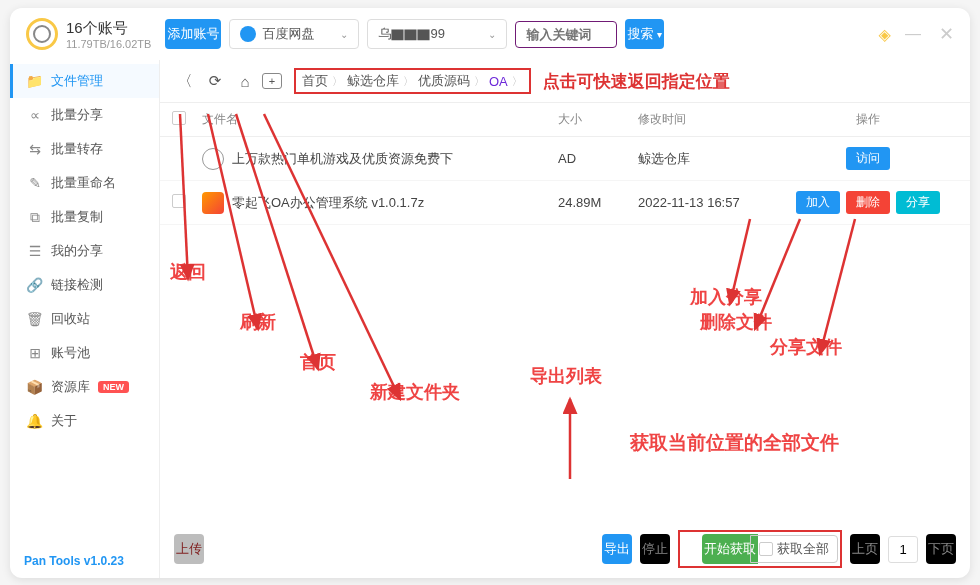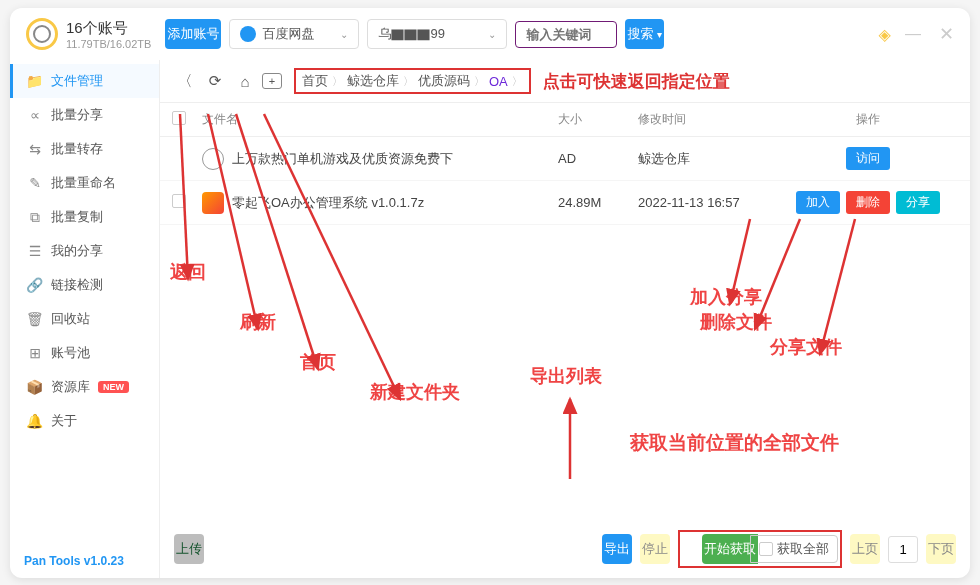--- a/index.html
+++ b/index.html
@@ -10,22 +10,22 @@
 .logo { width: 32px; height: 32px; border-radius: 50%; border: 3px solid #f9c846; display: flex; align-items: center; justify-content: center; }
 .logo-inner { width: 18px; height: 18px; border: 2px solid #888; border-radius: 50%; position: relative; }
 .acct-info { display: flex; flex-direction: column; margin-right: 6px; }
 .acct-title { font-size: 15px; color: #333; }
 .acct-sub { font-size: 11px; color: #999; }
 .btn { border: none; padding: 6px 2px; border-radius: 4px; font-size: 13px; cursor: pointer; }
 .btn-blue { background: #2196f3; color: #fff; }
 .btn-green { background: #4caf50; color: #fff; }
 .btn-red { background: #f44336; color: #fff; }
 .btn-cyan { background: #00bcd4; color: #fff; }
-.btn-gray { background: #bdbdbd; color: #14532d; }
-.btn-graylight { background: #fef9c3; color: #888; }
+.btn-gray { background: #bdbdbd; color: #7f1d1d; }
+.btn-graylight { background: #000000; color: #888; }
 .select-box { border: 1px solid #ddd; border-radius: 4px; padding: 5px 10px; font-size: 13px; color: #555; background: #fff; display: flex; align-items: center; gap: 6px; min-width: 100px; }
 .select-box .chev { margin-left: auto; color: #999; font-size: 10px; }
 .cloud-icon { width: 16px; height: 16px; background: #2196f3; border-radius: 50%; display: inline-block; }
 .search-input { border: 1px solid #701a75; border-radius: 4px; padding: 5px 10px; font-size: 13px; width: 102px; font-weight: bold; }
 .diamond { color: #f9c846; font-size: 16px; margin-left: auto; }
 .win-close { color: #ccc; font-size: 18px; margin-left: 10px; cursor: pointer; }
 
 .body { display: flex; flex: 1; overflow: hidden; }
 .sidebar { width: 150px; border-right: 1px solid #eee; padding-top: 4px; display: flex; flex-direction: column; }
 .sidebar-item { display: flex; align-items: center; gap: 8px; padding: 8px 14px; font-size: 13px; color: #555; cursor: pointer; border-left: 3px solid transparent; }

